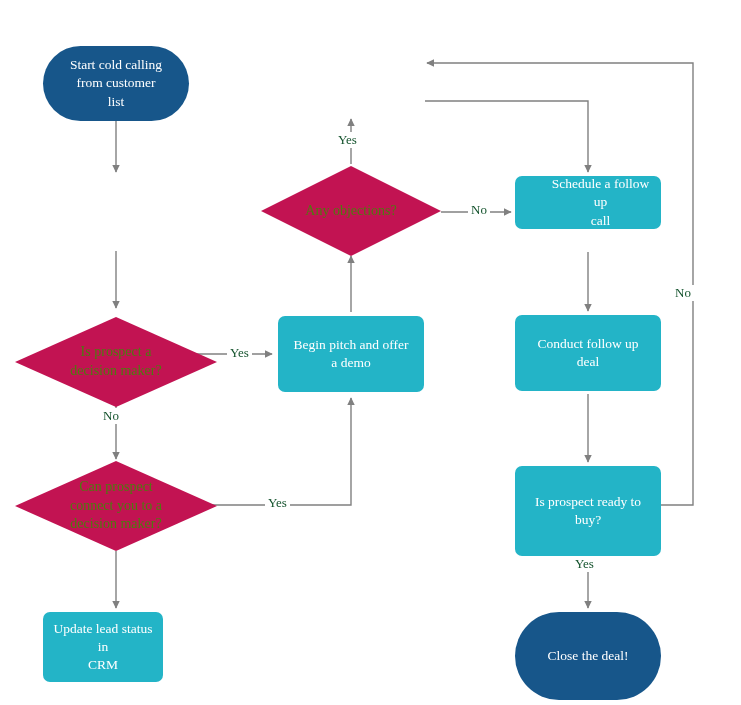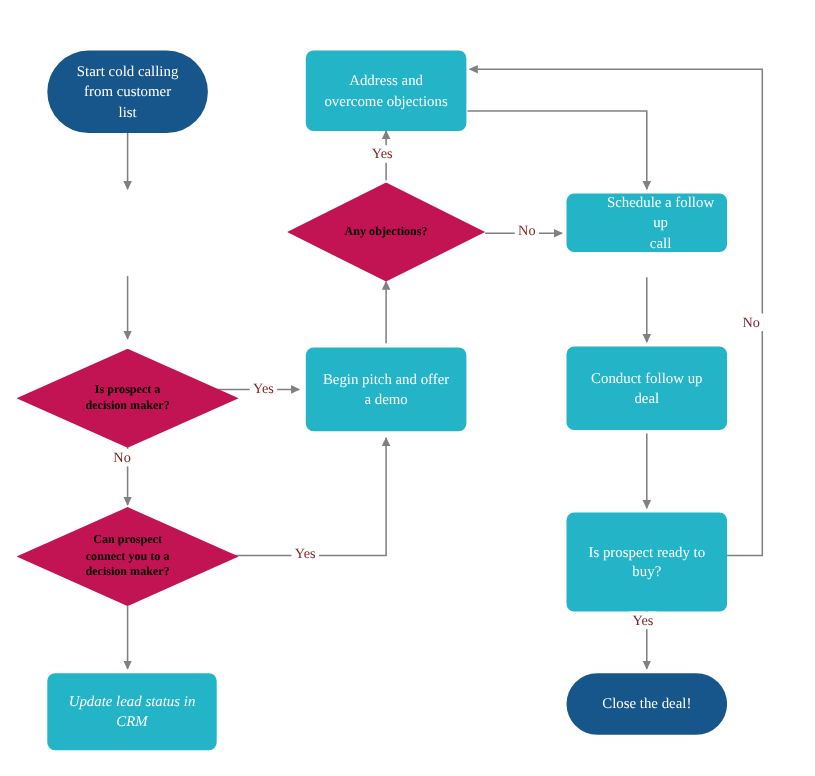--- a/index.html
+++ b/index.html
@@ -64,29 +64,28 @@
   .node-decision .diamond-text {
     position: absolute;
     left: 0;
     top: 0;
     width: 100%;
     height: 100%;
     display: flex;
     align-items: center;
     justify-content: center;
     text-align: center;
-    color: #000000;
-    font-size: 11px;
+    color: #4d7c0f;
+    font-size: 14px;
     line-height: 1.35;
     white-space: pre-line;
-    font-weight: bold;
   }
   .edge-label {
     position: absolute;
-    color: #7f1d1d;
+    color: #14532d;
     font-size: 13px;
     background: #ffffff;
     padding: 0 3px;
     z-index: 3;
     white-space: nowrap;
   }
 </style>
 </head>
 <body>
 
@@ -147,29 +146,25 @@
 
   <div class="node-decision" style="left:15px; top:445px; width:202px; height:90px;">
     <svg class="diamond-shape" viewBox="0 0 202 90" preserveAspectRatio="none">
       <polygon points="101,0 202,45 101,90 0,45" fill="#c21352"></polygon>
     </svg>
     <div class="diamond-text">Can prospect
 connect you to a
 decision maker?</div>
   </div>
 
-  <div class="node node-process" style="left:43px; top:596px; width:154px; height:70px; background:#23b4c7;font-style:italic;">
+  <div class="node node-process" style="left:43px; top:596px; width:120px; height:70px; background:#23b4c7;">
     <span class="node-label">Update lead status in
 CRM</span>
   </div>
 
-  <div class="node node-process" style="left:278px; top:30px; width:146px; height:73px; background:#23b4c7;">
-    <span class="node-label">Address and
-overcome objections</span>
-  </div>
 
   <div class="node-decision" style="left:261px; top:150px; width:180px; height:90px;">
     <svg class="diamond-shape" viewBox="0 0 180 90" preserveAspectRatio="none">
       <polygon points="90,0 180,45 90,90 0,45" fill="#c21352"></polygon>
     </svg>
     <div class="diamond-text">Any objections?</div>
   </div>
 
   <div class="node node-process" style="left:278px; top:300px; width:146px; height:76px; background:#23b4c7;">
     <span class="node-label">Begin pitch and offer
@@ -184,21 +179,21 @@
   <div class="node node-process" style="left:515px; top:299px; width:146px; height:76px; background:#23b4c7;">
     <span class="node-label">Conduct follow up
 deal</span>
   </div>
 
   <div class="node node-process" style="left:515px; top:450px; width:146px; height:90px; background:#23b4c7;">
     <span class="node-label">Is prospect ready to
 buy?</span>
   </div>
 
-  <div class="node node-terminator" style="left:515px; top:596px; width:146px; height:56px; background:#17568a;">
+  <div class="node node-terminator" style="left:515px; top:596px; width:146px; height:88px; background:#17568a;">
     <span class="node-label">Close the deal!</span>
   </div>
 
   <div class="edge-label" style="left:227px; top:329px;">Yes</div>
 
   <div class="edge-label" style="left:100px; top:392px;">No</div>
 
   <div class="edge-label" style="left:265px; top:479px;">Yes</div>
 
   <div class="edge-label" style="left:335px; top:116px;">Yes</div>

